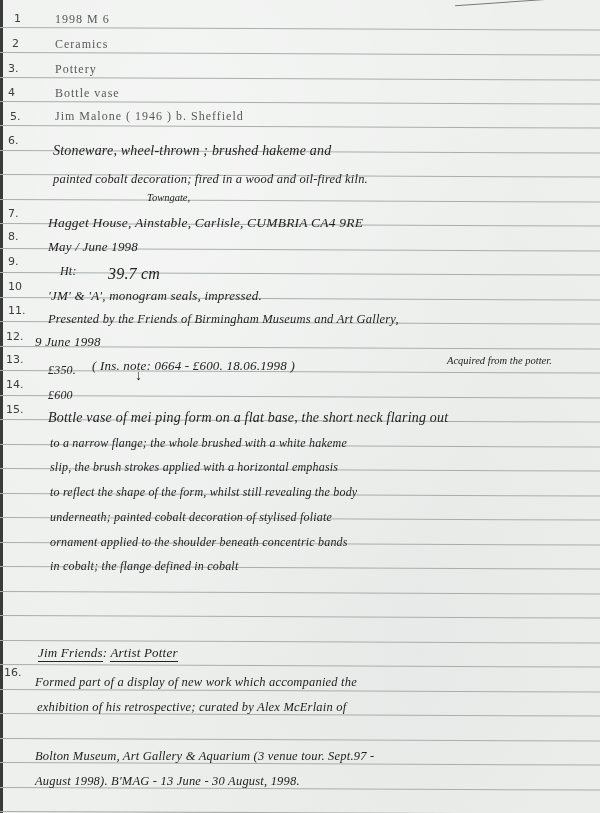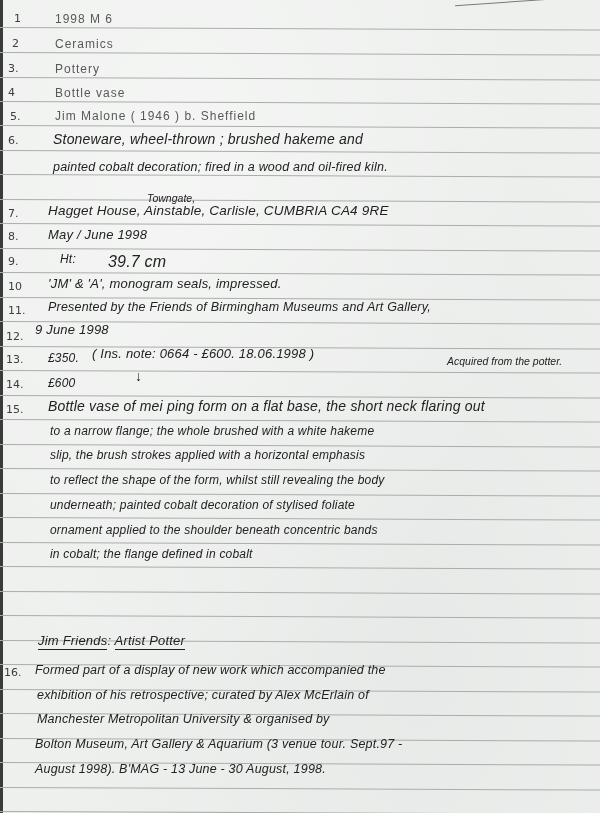--- a/index.html
+++ b/index.html
@@ -47,25 +47,25 @@
     }
     .num {
       position: absolute;
       font-size: 11px;
       color: #3d3d3d;
       font-family: "DejaVu Sans", sans-serif;
     }
     .txt {
       position: absolute;
       white-space: nowrap;
-      font-family: Liberation Sans, sans-serif;
+      font-family: Liberation Serif, serif;
       color: #222;
     }
     .light { color: #585858; font-size: 12px; letter-spacing: 1px; }
-    .hand { font-size: 12.5px; font-style: italic; letter-spacing: 0.2px; }
+    .hand { font-size: 12.5px; font-style: italic; letter-spacing: 0.2px; margin-top: 12px; }
     .small { font-size: 10.5px; font-style: italic; }
     .u { border-bottom: 1.5px solid #222; padding-bottom: 1px; }
     .arrow { font-size: 14px; }
   </style>
 </head>
 <body>
 
 <div class="page">
   <div class="left-edge"></div>
   <div class="top-stroke"></div>
@@ -162,16 +162,15 @@
   <span class="txt hand" style="left:50px;top:547px;font-size:12px">in cobalt; the flange defined in cobalt</span>
 
   <div class="txt hand" style="left:38px;top:633px;font-size:13px">
     <span class="u">Jim Friends</span><span>:</span>
     <span class="u">Artist Potter</span>
   </div>
 
   <span class="num" style="left:4px;top:666px">16.</span>
   <span class="txt hand" style="left:35px;top:663px;font-size:12.5px">Formed part of a display of new work which accompanied the</span>
   <span class="txt hand" style="left:37px;top:688px;font-size:12.5px">exhibition of his retrospective; curated by  Alex McErlain of</span>
-  <span class="txt hand" style="left:37px;top:712px;font-size:12.5px">Manchester Metropolitan University &amp; organised by</span>
   <span class="txt hand" style="left:35px;top:737px;font-size:12.5px">Bolton Museum, Art Gallery &amp; Aquarium (3 venue tour. Sept.97 -</span>
   <span class="txt hand" style="left:35px;top:762px;font-size:12.5px">August 1998).    B'MAG - 13 June - 30 August, 1998.</span>
 </div>
 
 </body></html>

